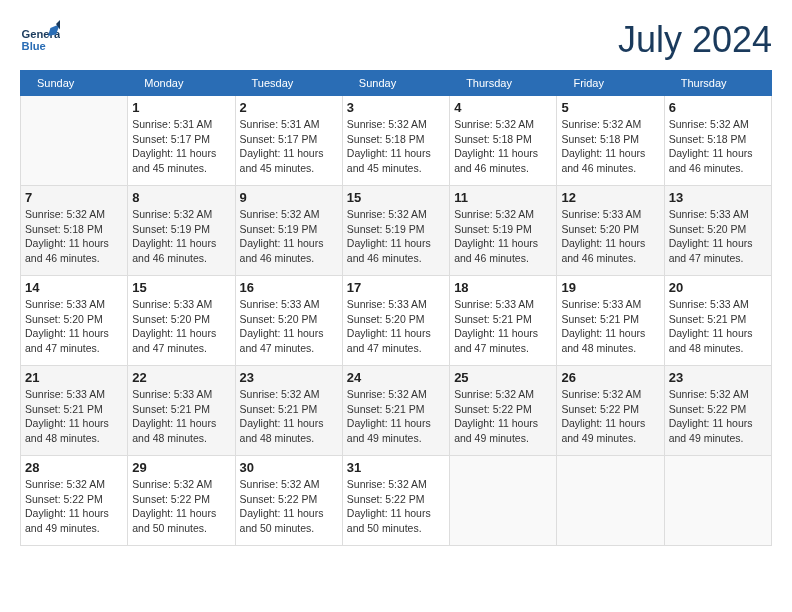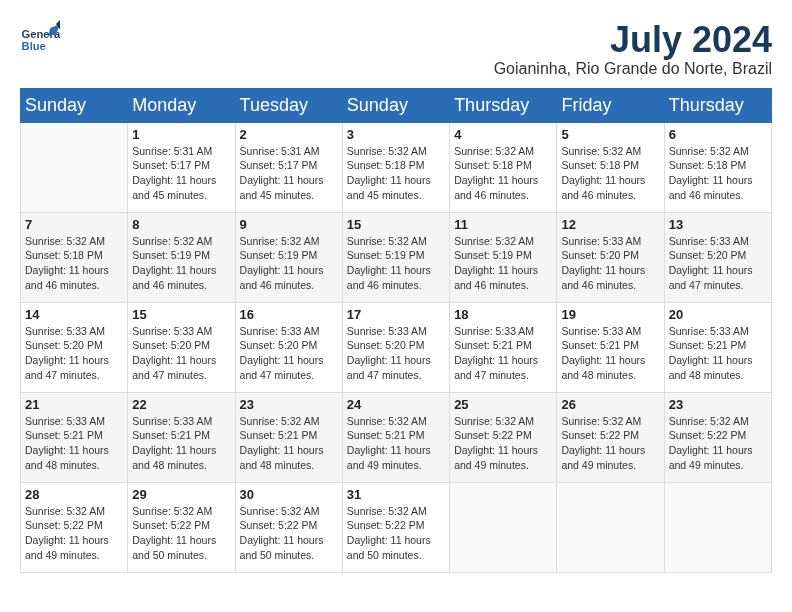--- a/index.html
+++ b/index.html
@@ -14,41 +14,41 @@
       display: flex;
       justify-content: space-between;
       align-items: flex-start;
       margin-bottom: 10px;
     }
     .title-block {
       text-align: right;
     }
     .month-title {
       font-size: 36px;
-      font-weight: bold;
+      font-weight: normal;
       color: #1a3a5c;
       line-height: 1.1;
     }
     .location {
       font-size: 16px;
       color: #333;
     }
     table {
       width: 100%;
       border-collapse: collapse;
       font-size: 11px;
     }
     thead tr {
       background-color: #2a6db5;
       color: #fff;
     }
     thead th {
-      padding: 6px 4px;
+      padding: 6px 16px;
       text-align: left;
-      font-size: 18px;
+      font-size: 11px;
       font-weight: normal;
       border: 1px solid #2a6db5;
     }
     tbody tr {
       border-bottom: 1px solid #ccc;
     }
     tbody td {
       vertical-align: top;
       padding: 4px 4px;
       border: 1px solid #ddd;
@@ -94,21 +94,20 @@
   <div class="logo-container">
     <svg class="logo-icon" viewBox="0 0 50 50">
       <text x="2" y="22" font-size="14" font-weight="bold" fill="#1a3a5c">General</text>
       <text x="2" y="38" font-size="14" font-weight="bold" fill="#2a6db5">Blue</text>
       <polygon points="38,10 50,5 45,18 35,20" fill="#2a6db5"></polygon>
       <polygon points="45,5 50,0 50,12" fill="#1a3a5c"></polygon>
     </svg>
   </div>
   <div class="title-block">
     <div class="month-title">July 2024</div>
-    <div class="location">Goianinha, Rio Grande do Norte, Brazil</div>
   </div>
 </div>
 
 <table>
   <thead>
     <tr>
     <th>Sunday</th>
         <th>Monday</th>
         <th>Tuesday</th>
         <th>Sunday</th>

